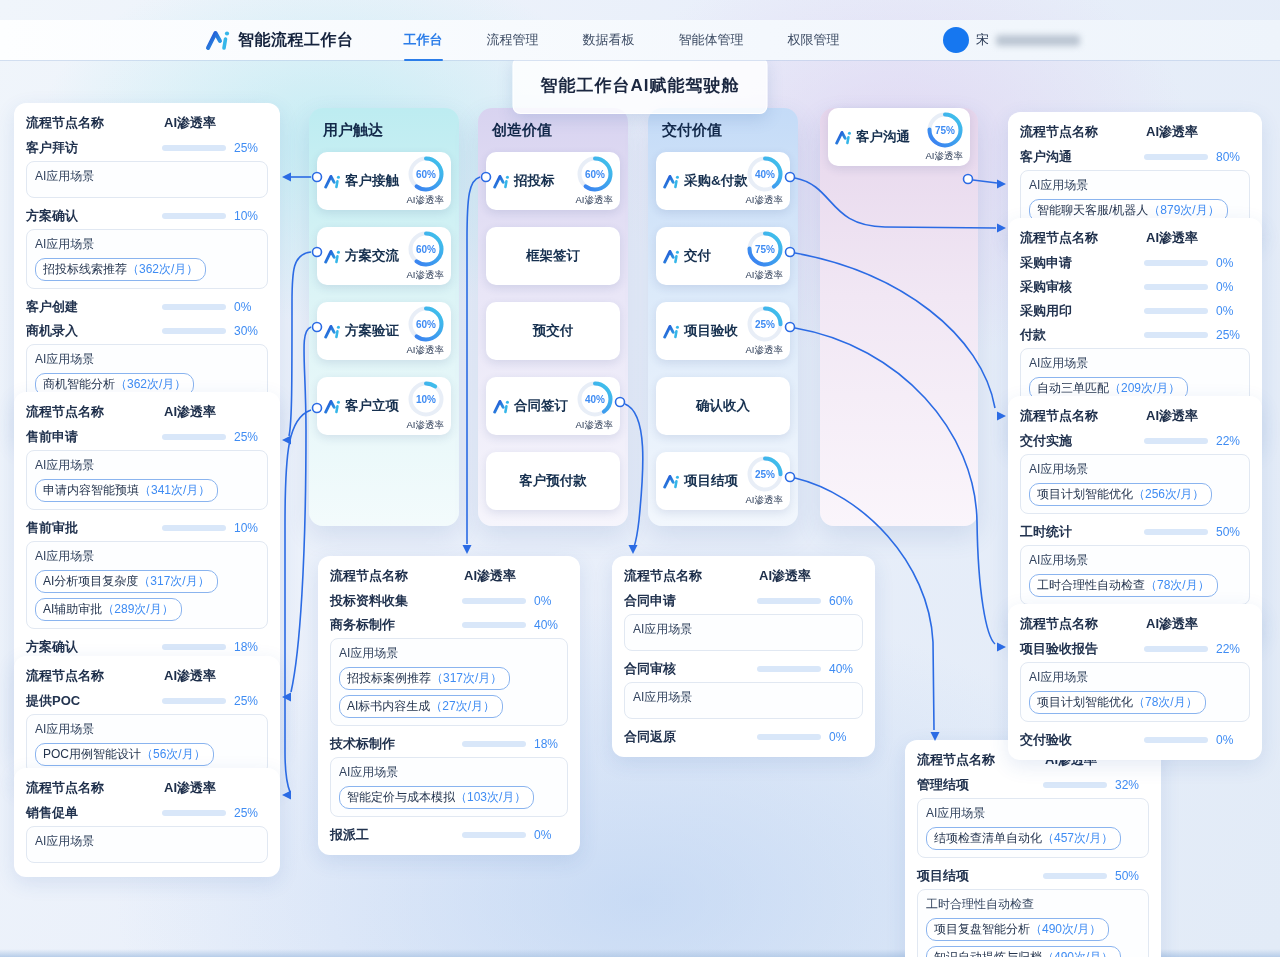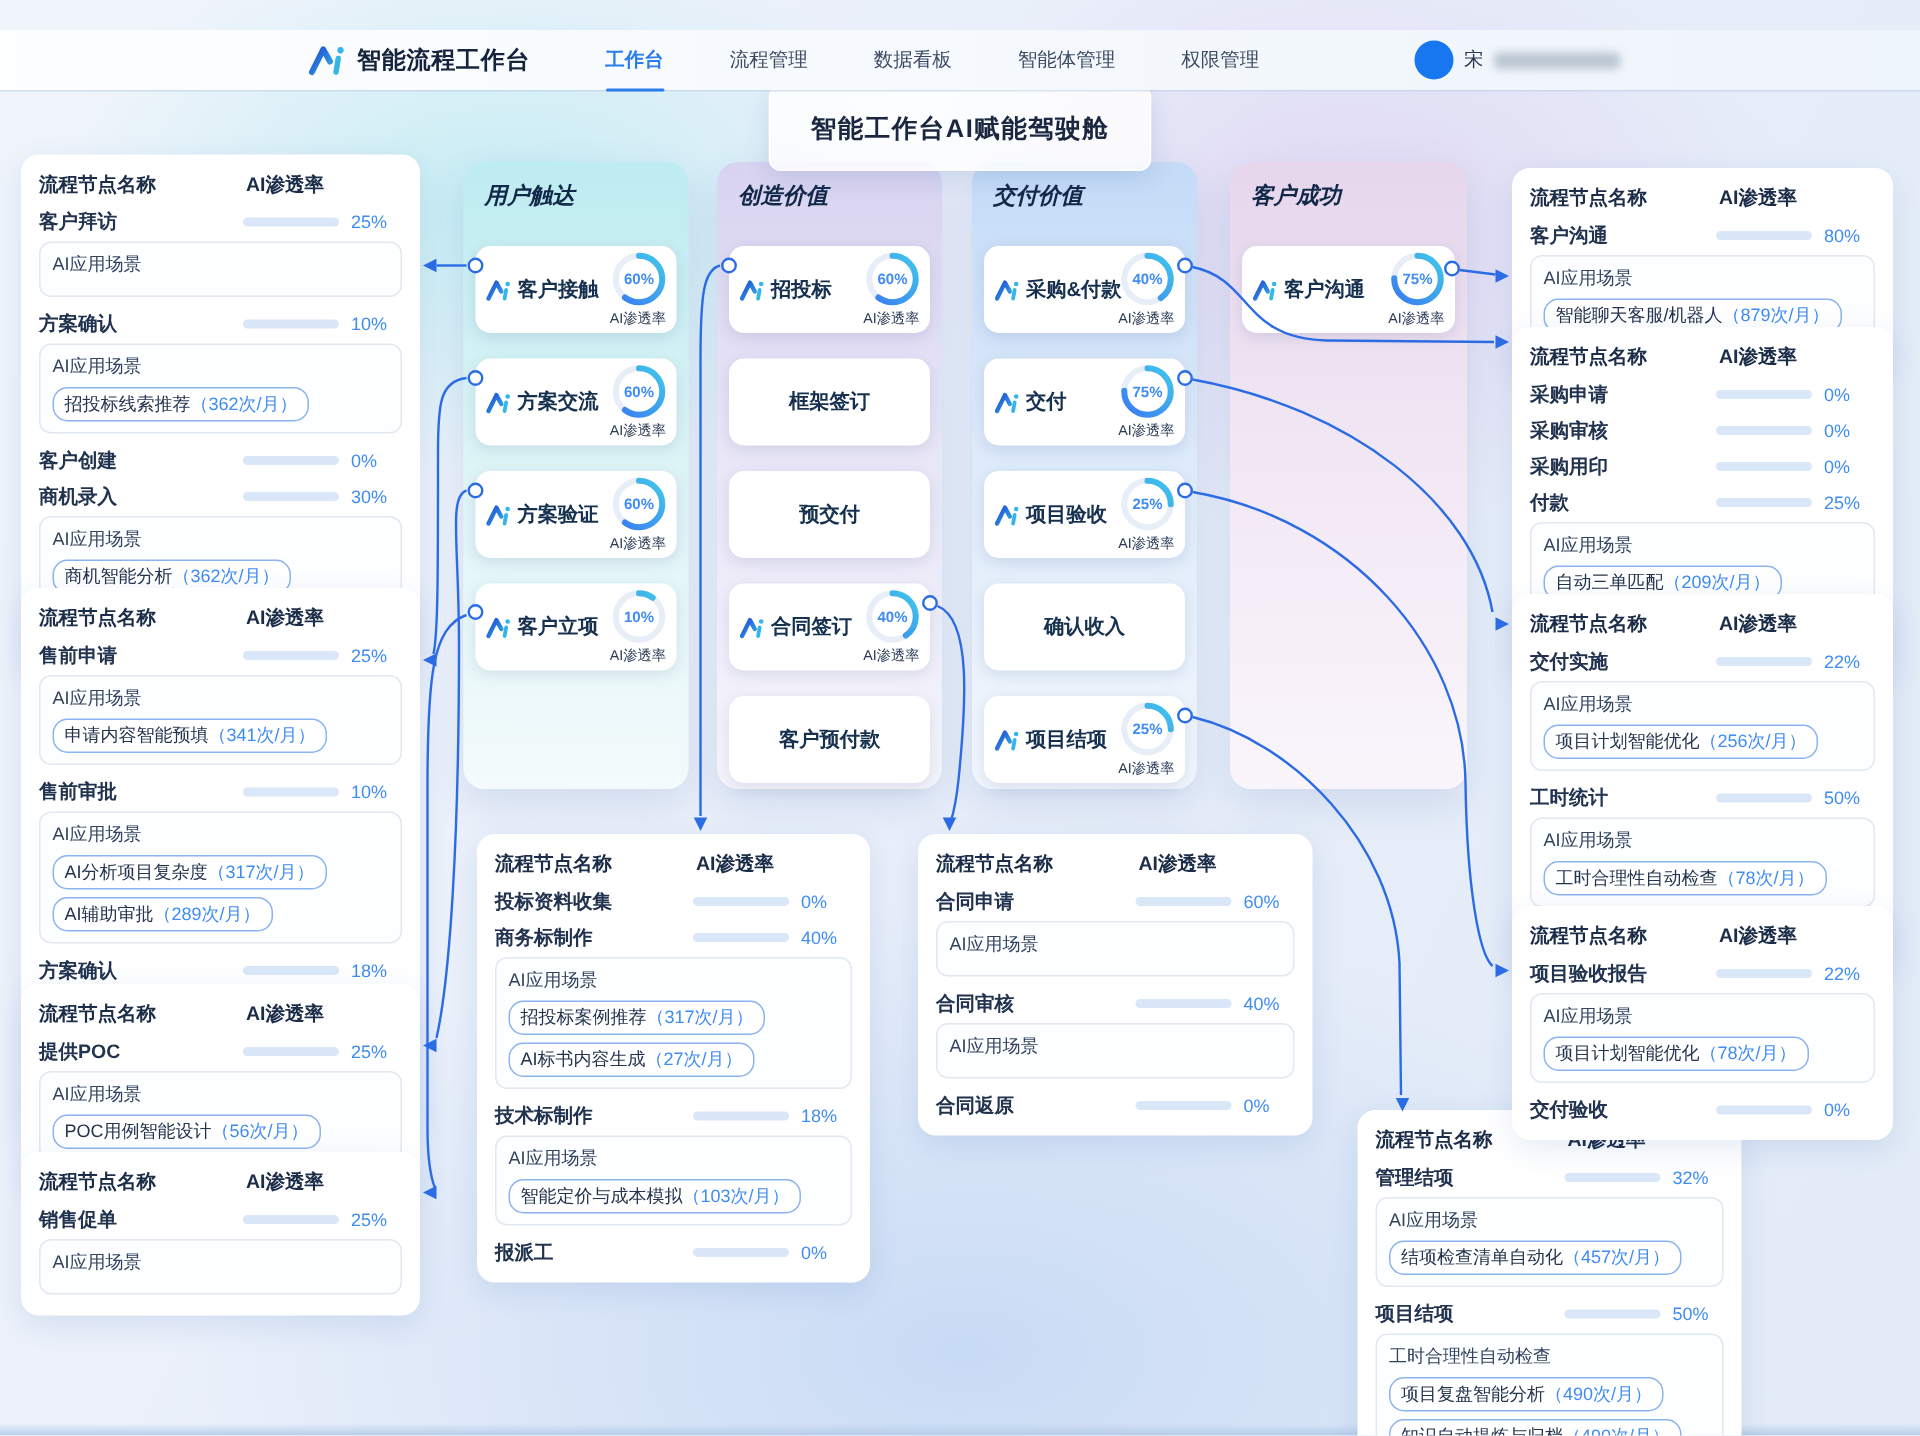--- a/index.html
+++ b/index.html
@@ -32,21 +32,21 @@
   .banner{position:absolute;left:50%;transform:translateX(-50%);top:57px;z-index:15;
     background:rgba(255,255,255,.82);border:1px solid rgba(255,255,255,.95);border-radius:8px;
     box-shadow:0 5px 16px rgba(80,120,180,.20);padding:16px 27px;
     font-size:17px;font-weight:700;color:#1b2740;letter-spacing:1px;}
   
   .stage{position:absolute;border-radius:14px;box-shadow:0 10px 26px rgba(60,100,170,.14);padding:0 8px;z-index:2;}
   .stage.cyan{background:linear-gradient(180deg,#bdecf1 0%,#dcf4f6 45%,#f3fbfc 100%);}
   .stage.purple{background:linear-gradient(180deg,#d8d3f0 0%,#e9e6f7 45%,#f6f5fc 100%);}
   .stage.blue{background:linear-gradient(180deg,#c4dbf7 0%,#dceafa 45%,#f2f7fd 100%);}
   .stage.pink{background:linear-gradient(180deg,#e6d6ec 0%,#f1e7f4 45%,#faf5fb 100%);}
-  .stitle{font-size:15px;font-weight:700;color:#122849;padding:13px 6px 24px;font-style:italic;}
+  .stitle{font-size:15px;font-weight:700;color:#122849;padding:13px 6px 12px;}
   .node{position:relative;background:#fff;border-radius:10px;height:58px;margin-bottom:17px;
     box-shadow:0 3px 10px rgba(30,60,120,.12);display:flex;align-items:center;padding:0 7px;cursor:pointer;}
   .node.plain{justify-content:center;}
   .nlabel{font-size:13.5px;font-weight:600;color:#16304f;display:flex;align-items:center;gap:4px;white-space:nowrap;}
   .donut{position:absolute;right:6px;top:3px;}
   .dcap{position:absolute;right:7px;bottom:3px;font-size:9.5px;color:#2a3a55;}
   
   .dcard{position:absolute;background:#fff;border-radius:12px;z-index:3;
     box-shadow:0 6px 20px rgba(40,90,170,.12);padding:9px 12px 7px;box-sizing:border-box;}
   .dhead{display:flex;align-items:center;font-size:13px;font-weight:700;color:#1c2d49;margin:2px 0 5px;}
@@ -289,21 +289,20 @@
           </svg>项目结项</span>
         <svg class="donut" width="38" height="38" viewBox="0 0 38 38">
           <circle cx="19" cy="19" r="15.5" fill="#fff" stroke="#e8eef7" stroke-width="4"></circle>
           <circle cx="19" cy="19" r="15.5" fill="none" stroke="url(#dgrad)" stroke-width="4" stroke-linecap="round" stroke-dasharray="24.347343065320896 97.38937226128358" transform="rotate(-90 19 19)"></circle>
           <text x="19" y="22.5" text-anchor="middle" font-size="10" font-weight="bold" fill="#3f8cf3">25%</text>
         </svg>
         <span class="dcap">AI渗透率</span>
       </div>
     </div>
     <div class="stage pink" style="left: 820px; top: 108px; width: 142px; height: 418px;">
-      <div class="stitle">客户成功</div>
       <div class="node">
         <span class="nlabel"><svg width="17" height="15" viewBox="0 0 20 17">
             <path d="M2 15 L8.2 2.5 L12 9.5" fill="none" stroke="url(#lgrad)" stroke-width="3.4" stroke-linecap="round" stroke-linejoin="round"></path>
             <path d="M15.8 8.2 L14.6 15" fill="none" stroke="#35b6e9" stroke-width="3" stroke-linecap="round"></path>
             <circle cx="17" cy="3.6" r="1.8" fill="#35b6e9"></circle>
           </svg>客户沟通</span>
         <svg class="donut" width="38" height="38" viewBox="0 0 38 38">
           <circle cx="19" cy="19" r="15.5" fill="#fff" stroke="#e8eef7" stroke-width="4"></circle>
           <circle cx="19" cy="19" r="15.5" fill="none" stroke="url(#dgrad)" stroke-width="4" stroke-linecap="round" stroke-dasharray="73.04202919596268 97.38937226128358" transform="rotate(-90 19 19)"></circle>
           <text x="19" y="22.5" text-anchor="middle" font-size="10" font-weight="bold" fill="#3f8cf3">75%</text>

